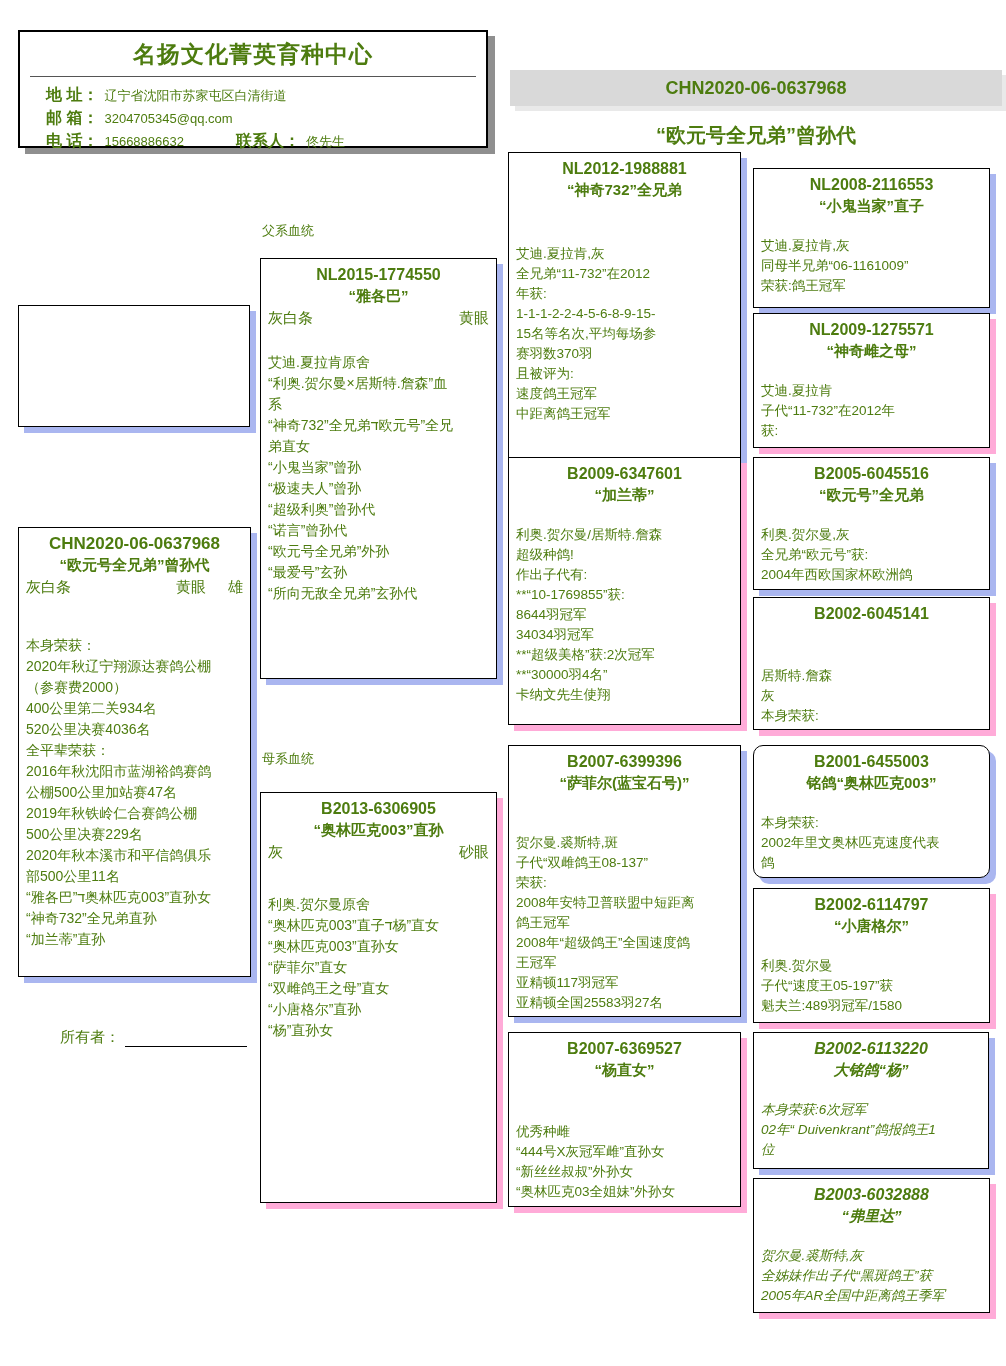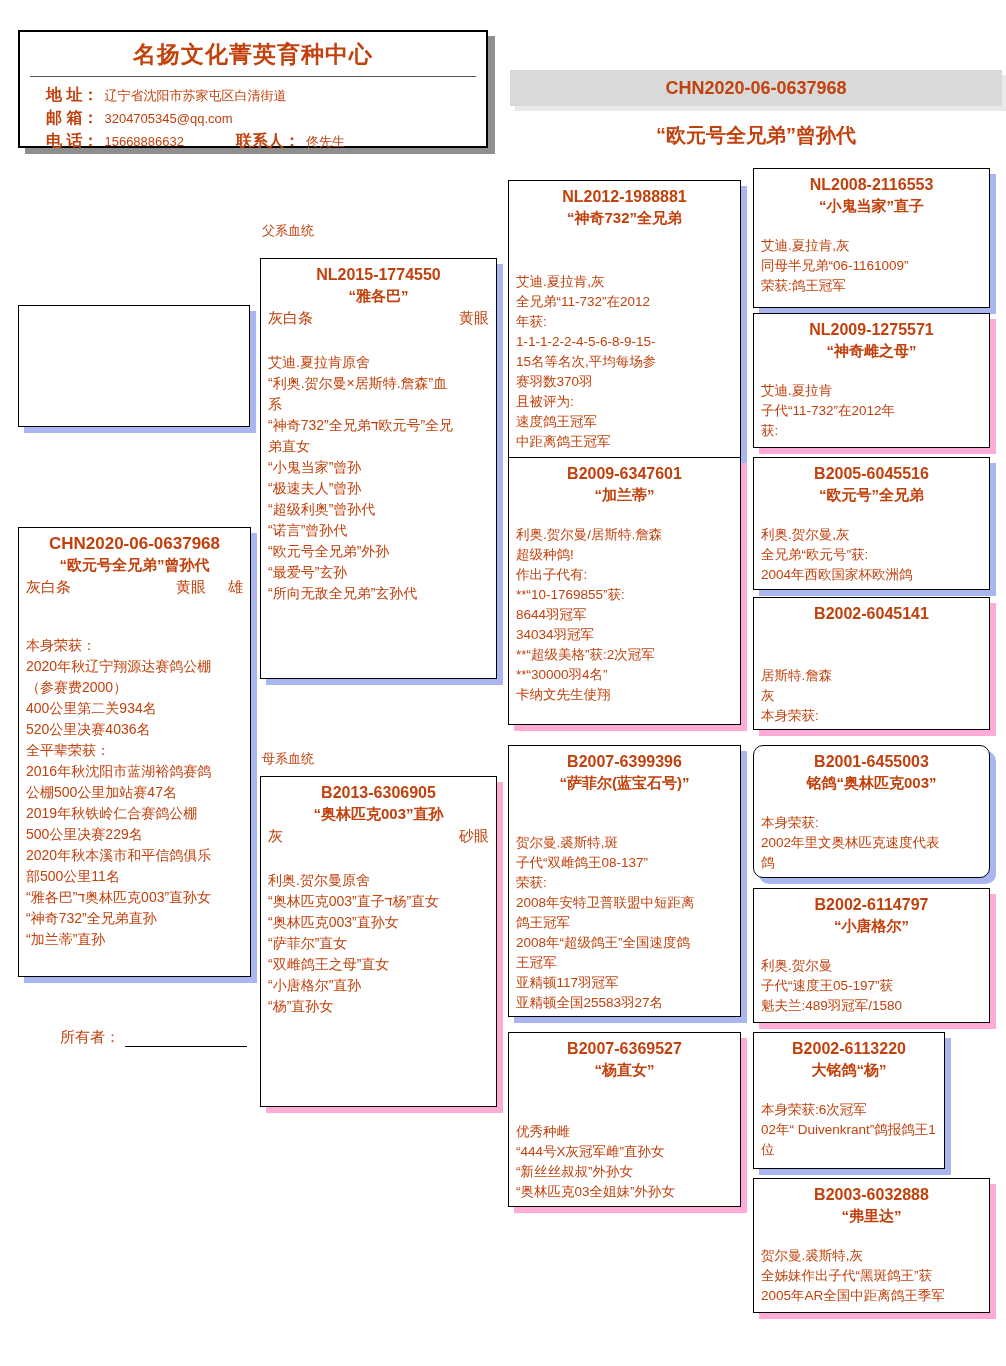--- a/index.html
+++ b/index.html
@@ -1,17 +1,17 @@
 <!DOCTYPE html>
 <html><head>
 <meta charset="utf-8">
 <style>
   html,body{margin:0;padding:0;background:#fff;}
   #page{position:relative;width:1006px;height:1366px;background:#fff;overflow:hidden;
-        font-family:"Liberation Sans","DejaVu Sans",sans-serif;color:#c2410c;}
+        font-family:"Liberation Sans","DejaVu Sans",sans-serif;color:#4d7c0f;}
 
   
   .header-box{position:absolute;left:18px;top:30px;width:470px;height:118px;background:#fff;
               border:2px solid #000;box-shadow:7px 6px 0 #8f8f8f;box-sizing:border-box;}
   .hb-title{font-weight:bold;font-size:23px;text-align:center;padding-top:7px;letter-spacing:1px;}
   .hb-divider{border:none;border-top:1px solid #555;margin:6px 10px 7px 10px;}
   .hb-row{margin-left:26px;font-size:13px;line-height:22px;white-space:nowrap;}
   .hb-label{font-weight:bold;font-size:16px;margin-right:6px;}
   .hb-gap{display:inline-block;width:52px;}
 
@@ -112,37 +112,37 @@
 弟直女
 “小鬼当家”曾孙
 “极速夫人”曾孙
 “超级利奥”曾孙代
 “诺言”曾孙代
 “欧元号全兄弟”外孙
 “最爱号”玄孙
 “所向无敌全兄弟”玄孙代</div>
   </div>
 
-  <div class="pbox female" style="left:260px;top:776px;width:237px;height:331px;">
+  <div class="pbox female" style="left:260px;top:792px;width:237px;height:411px;">
     <div class="pb-ring">B2013-6306905</div>
     <div class="pb-name">“奥林匹克003”直孙</div>
     <div class="pb-trait">
       <span>灰</span>
       <span>砂眼</span>
     </div>
-    <div class="pb-details mid" style="margin-top:24px;">利奥.贺尔曼原舍
+    <div class="pb-details mid" style="margin-top:32px;">利奥.贺尔曼原舍
 “奥林匹克003”直子ד杨”直女
 “奥林匹克003”直孙女
 “萨菲尔”直女
 “双雌鸽王之母”直女
 “小唐格尔”直孙
 “杨”直孙女</div>
   </div>
 
-  <div class="pbox male" style="left:508px;top:180px;width:233px;height:358px;">
+  <div class="pbox male" style="left:508px;top:152px;width:233px;height:358px;">
     <div class="pb-ring">NL2012-1988881</div>
     <div class="pb-name">“神奇732”全兄弟</div>
     <div class="pb-details" style="margin-top:44px;">艾迪.夏拉肯,灰
 全兄弟“11-732”在2012
 年获:
 1-1-1-2-2-4-5-6-8-9-15-
 15名等名次,平均每场参
 赛羽数370羽
 且被评为:
 速度鸽王冠军
@@ -227,29 +227,29 @@
   </div>
 
   <div class="pbox female" style="left:753px;top:888px;width:237px;height:135px;">
     <div class="pb-ring">B2002-6114797</div>
     <div class="pb-name">“小唐格尔”</div>
     <div class="pb-details" style="margin-top:20px;">利奥.贺尔曼
 子代“速度王05-197”获
 魁夫兰:489羽冠军/1580</div>
   </div>
 
-  <div class="pbox male" style="left:753px;top:1032px;width:192px;height:137px;">
+  <div class="pbox male" style="left:753px;top:1032px;width:236px;height:137px;font-style:italic;">
     <div class="pb-ring">B2002-6113220</div>
     <div class="pb-name">大铭鸽“杨”</div>
     <div class="pb-details" style="margin-top:20px;">本身荣获:6次冠军
 02年“ Duivenkrant”鸽报鸽王1
 位</div>
   </div>
 
-  <div class="pbox female" style="left:753px;top:1178px;width:237px;height:135px;">
+  <div class="pbox female" style="left:753px;top:1178px;width:237px;height:135px;font-style:italic;">
     <div class="pb-ring">B2003-6032888</div>
     <div class="pb-name">“弗里达”</div>
     <div class="pb-details" style="margin-top:20px;">贺尔曼.裘斯特,灰
 全姊妹作出子代“黑斑鸽王”获
 2005年AR全国中距离鸽王季军</div>
   </div>
 
 </div>
 
 </body></html>

